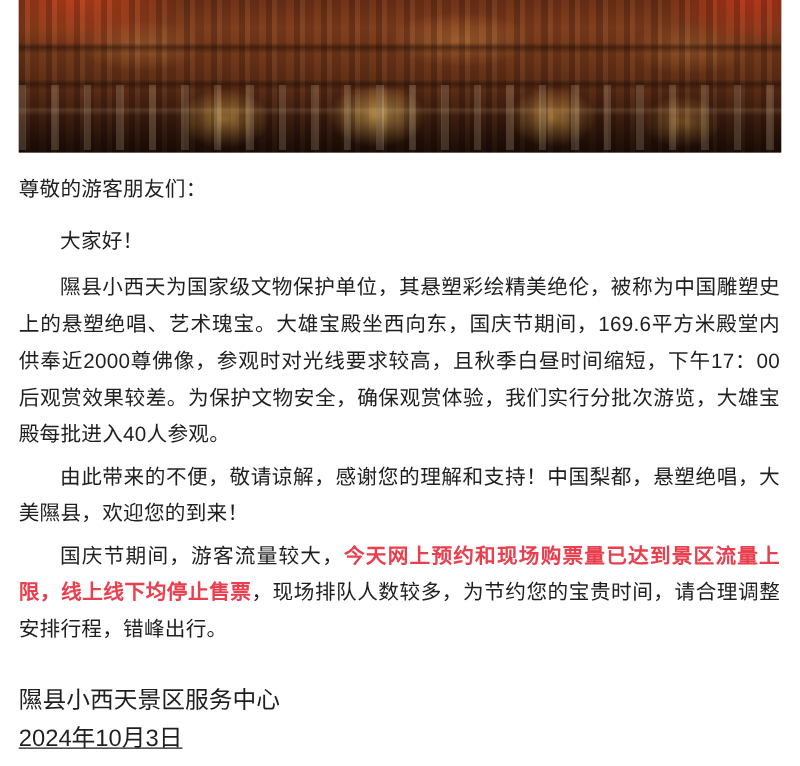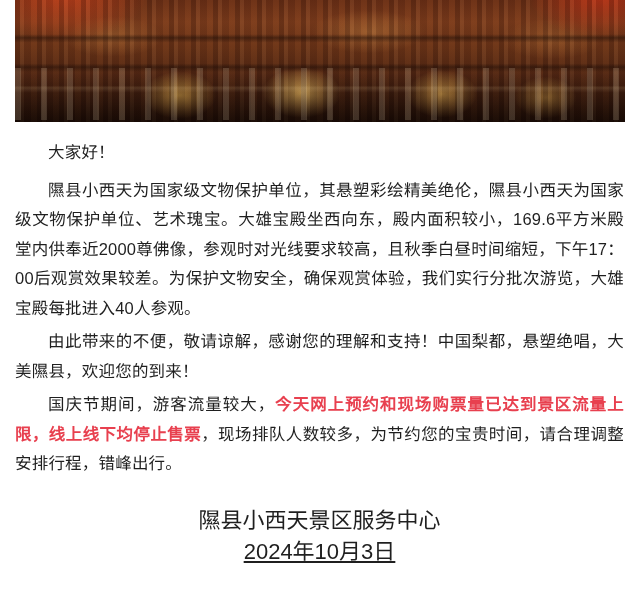--- a/index.html
+++ b/index.html
@@ -111,44 +111,45 @@
   }
   .greeting {
     margin-bottom: 8px;
   }
   .hl {
     color: #e8404f;
     font-weight: bold;
   }
   .signoff {
     margin-top: 26px;
-    text-align: center;
-    font-size: 22px;
+    text-align: left;
+    font-size: 19px;
     line-height: 31px;
     color: #1f1f1f;
   }
   .signoff .org { display: block; }
   .signoff .date { display: block; text-decoration: underline; }
 </style>
 </head>
 <body>
 
 <div class="hero">
   <div class="hero-canvas"></div>
   <div class="hero-cols"></div>
   <div class="hero-tiers"></div>
   <div class="hero-figs"></div>
 </div>
 
 <div class="letter">
 
+  <p class="para salutation">尊敬的游客朋友们：</p>
 
   <p class="para indent greeting">大家好！</p>
 
-  <p class="para indent">隰县小西天为国家级文物保护单位，其悬塑彩绘精美绝伦，隰县小西天为国家级文物保护单位、艺术瑰宝。大雄宝殿坐西向东，殿内面积较小，169.6平方米殿堂内供奉近2000尊佛像，参观时对光线要求较高，且秋季白昼时间缩短，下午17：00后观赏效果较差。为保护文物安全，确保观赏体验，我们实行分批次游览，大雄宝殿每批进入40人参观。</p>
+  <p class="para indent">隰县小西天为国家级文物保护单位，其悬塑彩绘精美绝伦，被称为中国雕塑史上的悬塑绝唱、艺术瑰宝。大雄宝殿坐西向东，国庆节期间，169.6平方米殿堂内供奉近2000尊佛像，参观时对光线要求较高，且秋季白昼时间缩短，下午17：00后观赏效果较差。为保护文物安全，确保观赏体验，我们实行分批次游览，大雄宝殿每批进入40人参观。</p>
 
   <p class="para indent">由此带来的不便，敬请谅解，感谢您的理解和支持！中国梨都，悬塑绝唱，大美隰县，欢迎您的到来！</p>
 
   <p class="para indent">
     <span>国庆节期间，游客流量较大，</span><span class="hl">今天网上预约和现场购票量已达到景区流量上限，线上线下均停止售票</span><span>，现场排队人数较多，为节约您的宝贵时间，请合理调整安排行程，错峰出行。</span>
   </p>
 
   <div class="signoff">
     <span class="org">隰县小西天景区服务中心</span>
     <span class="date">2024年10月3日</span>

